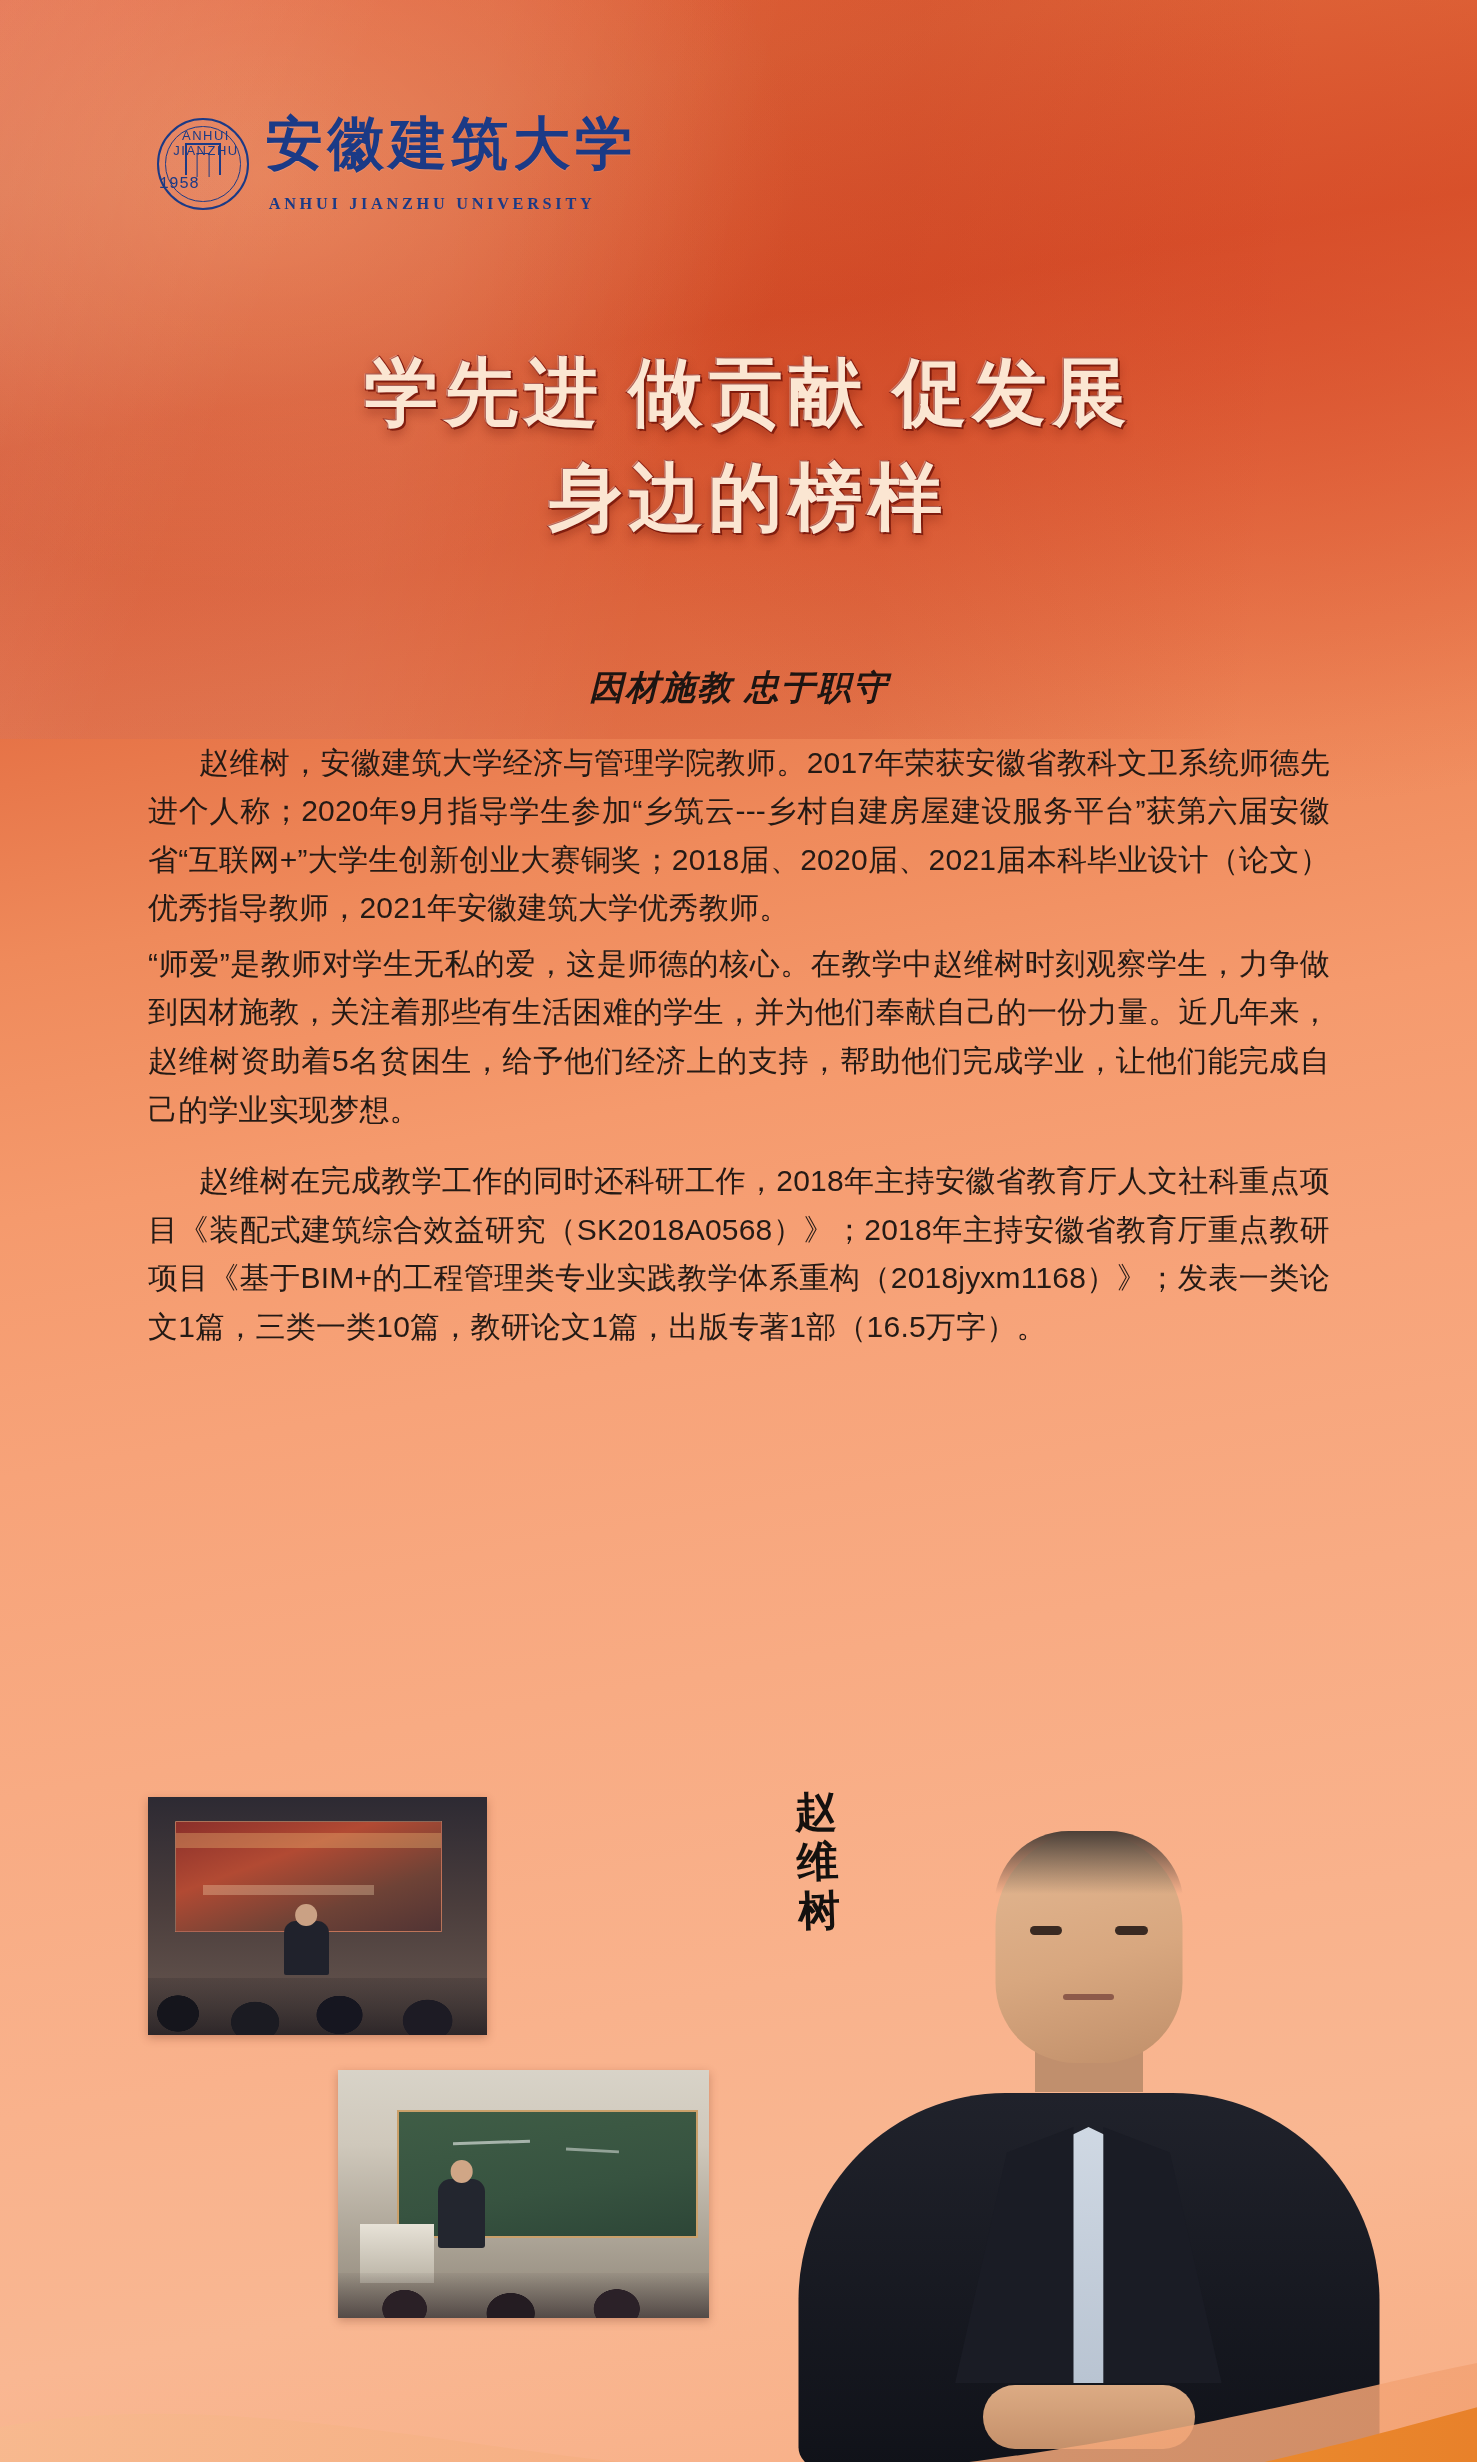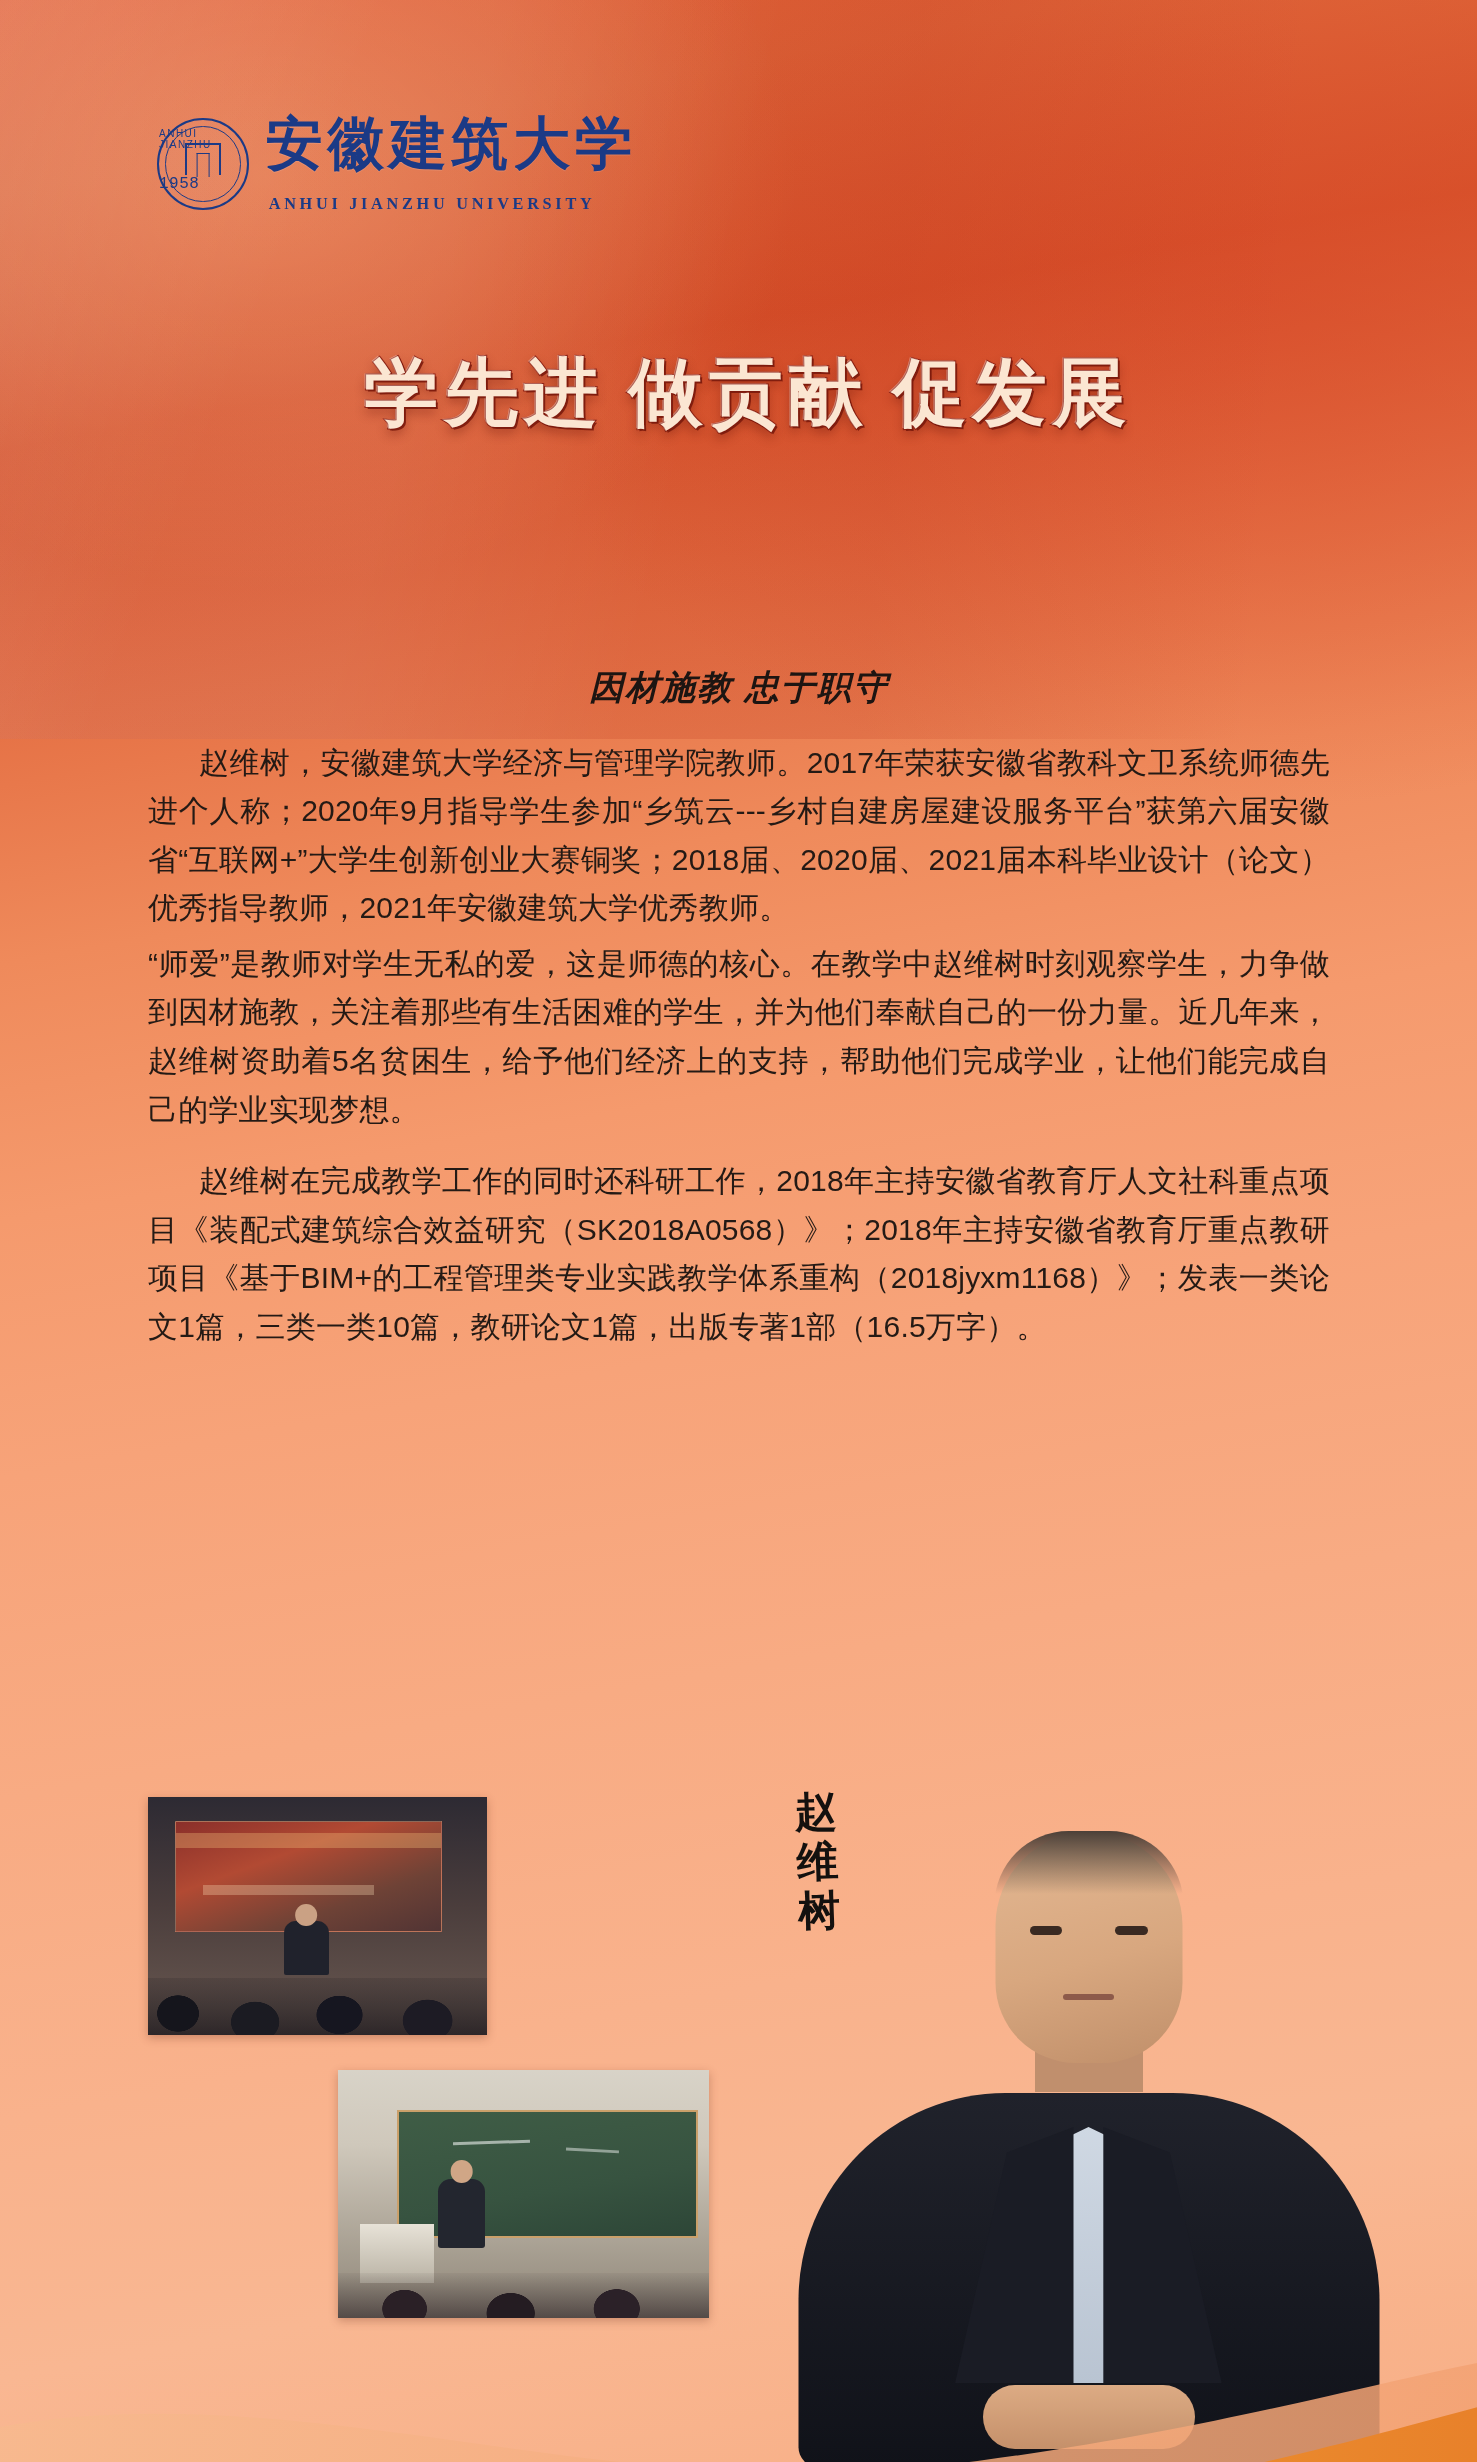--- a/index.html
+++ b/index.html
@@ -98,24 +98,24 @@
     left: 0; right: 0;
     bottom: 14.8px;
     text-align: left;
     font-size: 16px;
     color: #1b3a86;
     letter-spacing: 0.5px;
     font-family: Liberation Mono, monospace;
   }
   .seal-arc-top {
     position: absolute;
-    left: 0; right: 0;
+    left: 6px; right: 0;
     top: 7.9px;
-    text-align: left;
-    font-size: 10px;
+    text-align: center;
+    font-size: 13px;
     color: #1b3a86;
     letter-spacing: 1.5px;
   }
   .logo-text-block {
     display: flex;
     flex-direction: column;
     gap: 20px;
   }
   .logo-cn {
     font-family: "Liberation Serif", "DejaVu Serif", serif;
@@ -478,20 +478,21 @@
       <div class="seal-year">1958</div>
     </div>
     <div class="logo-text-block">
       <div class="logo-cn">安徽建筑大学</div>
       <div class="logo-en">ANHUI JIANZHU UNIVERSITY</div>
     </div>
   </div>
 
   <div class="headline">
     <div class="line">学先进  做贡献  促发展</div>
+    <div class="line second">身边的榜样</div>
   </div>
 
   <div class="article">
     <h2>因材施教 忠于职守</h2>
     <p class="indent">赵维树，安徽建筑大学经济与管理学院教师。2017年荣获安徽省教科文卫系统师德先进个人称；2020年9月指导学生参加“乡筑云---乡村自建房屋建设服务平台”获第六届安徽省“互联网+”大学生创新创业大赛铜奖；2018届、2020届、2021届本科毕业设计（论文）优秀指导教师，2021年安徽建筑大学优秀教师。</p>
     <p>“师爱”是教师对学生无私的爱，这是师德的核心。在教学中赵维树时刻观察学生，力争做到因材施教，关注着那些有生活困难的学生，并为他们奉献自己的一份力量。近几年来，赵维树资助着5名贫困生，给予他们经济上的支持，帮助他们完成学业，让他们能完成自己的学业实现梦想。</p>
     <p class="indent gap">赵维树在完成教学工作的同时还科研工作，2018年主持安徽省教育厅人文社科重点项目《装配式建筑综合效益研究（SK2018A0568）》；2018年主持安徽省教育厅重点教研项目《基于BIM+的工程管理类专业实践教学体系重构（2018jyxm1168）》；发表一类论文1篇，三类一类10篇，教研论文1篇，出版专著1部（16.5万字）。</p>
   </div>
 
   <div class="photo" id="photo-lecture">

